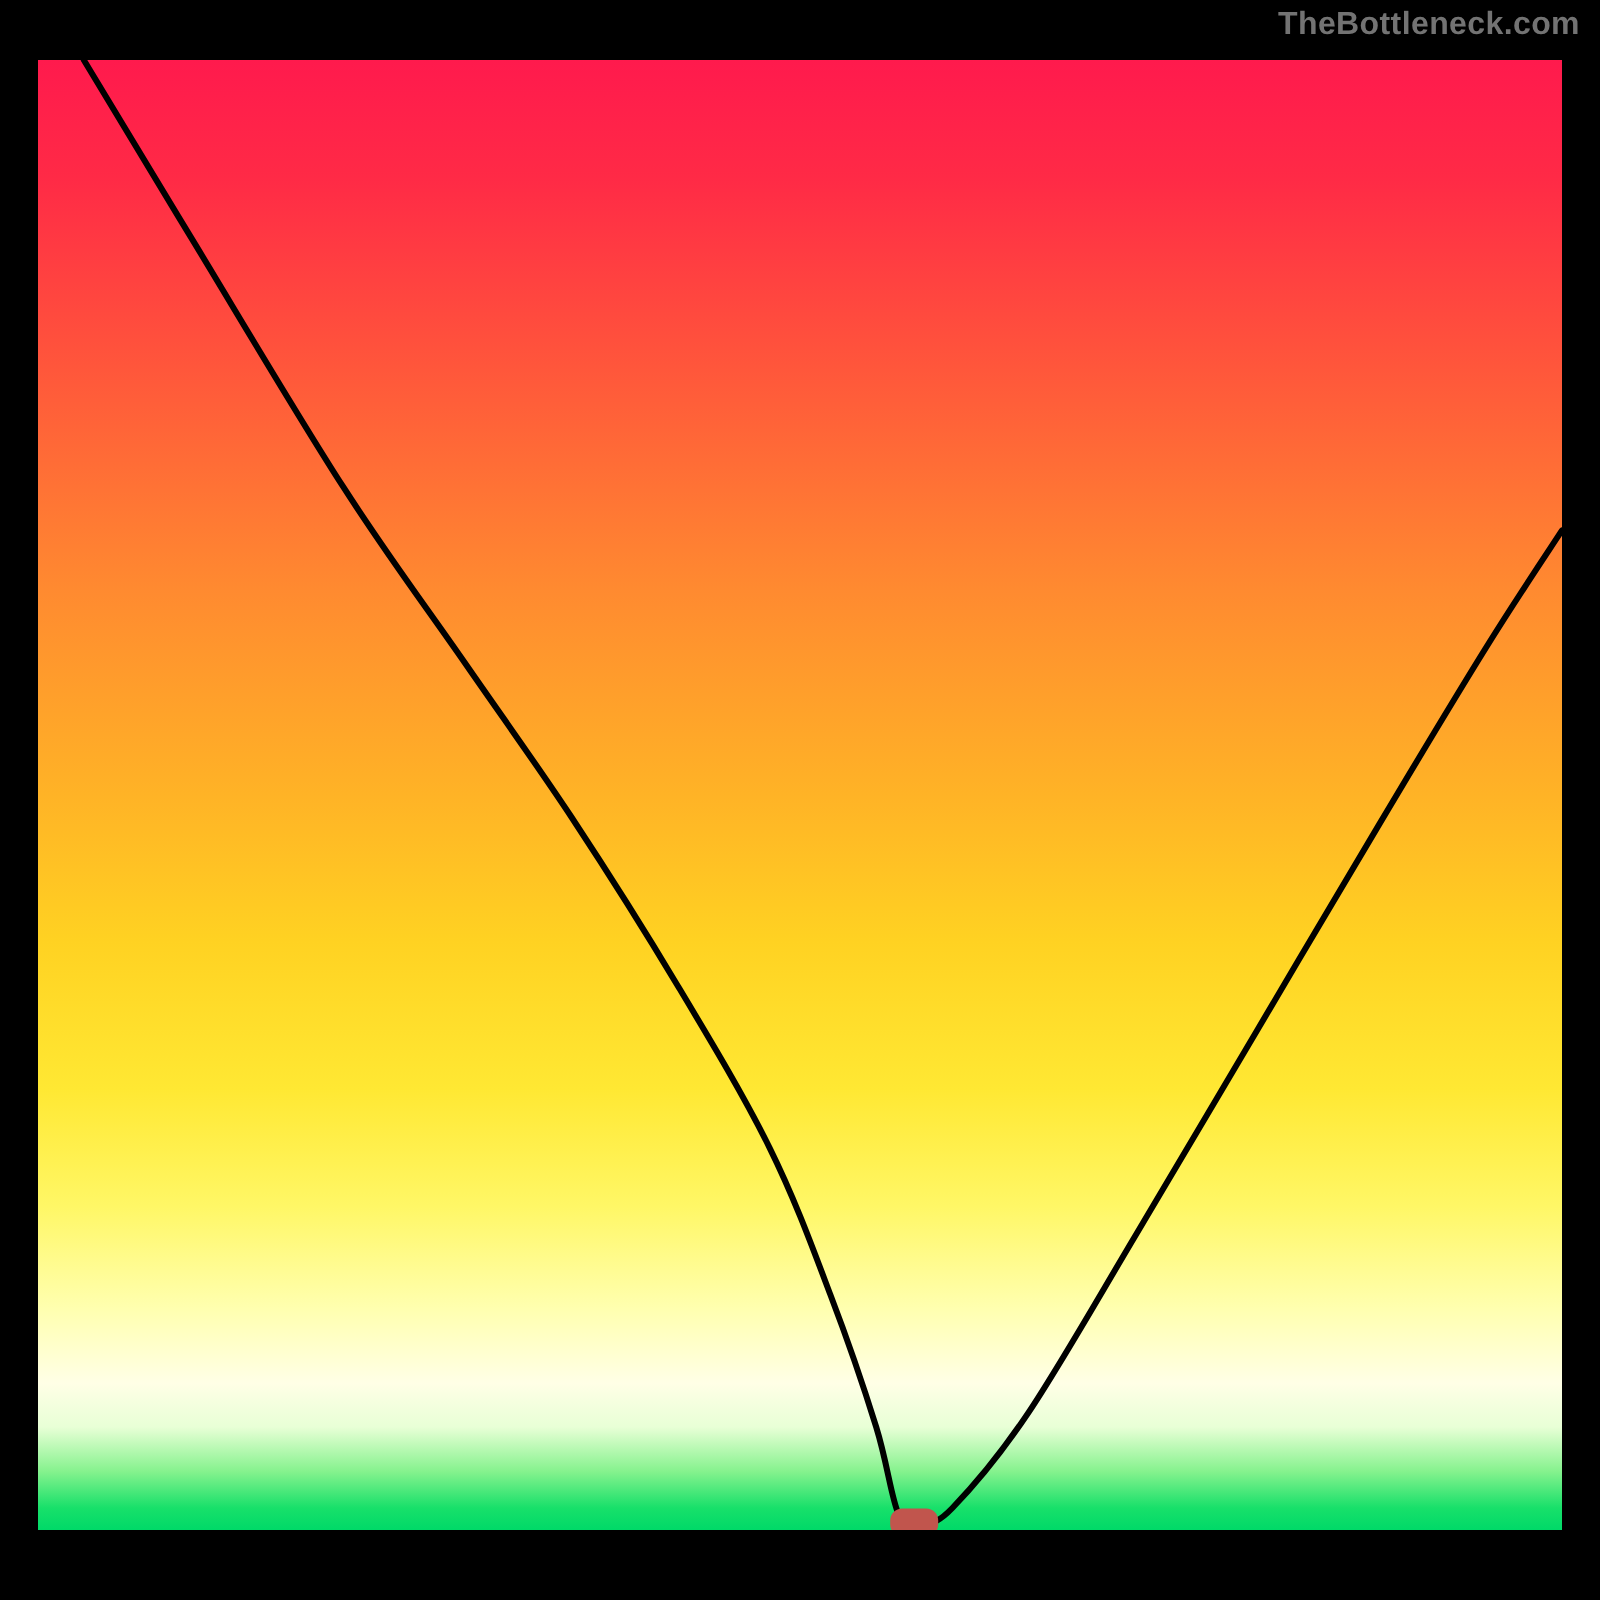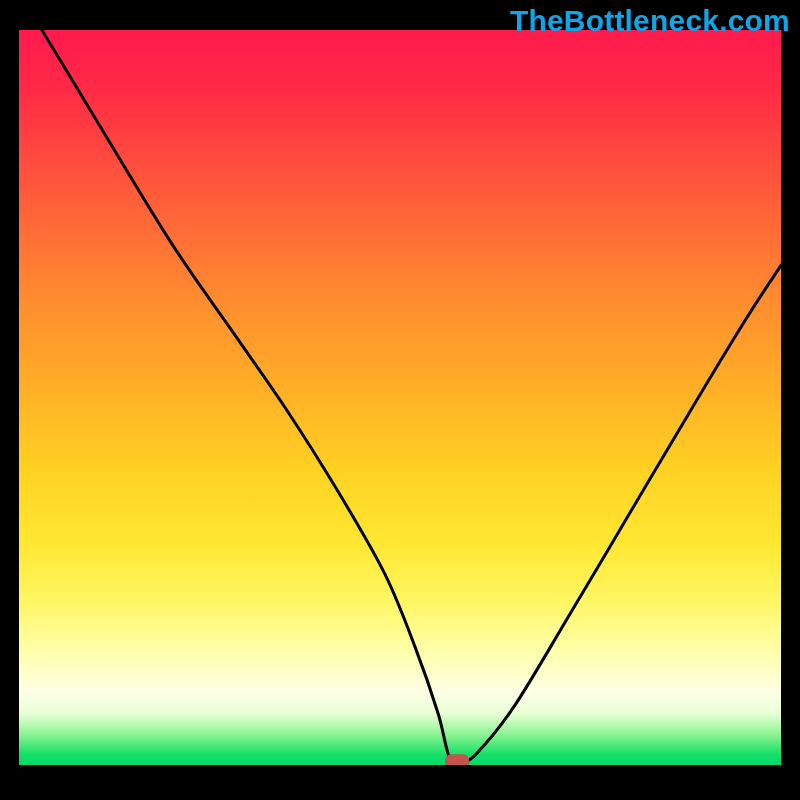--- a/index.html
+++ b/index.html
@@ -14,22 +14,22 @@
   .frame {
     position: relative;
     width: 800px;
     height: 800px;
     background: #000;
   }
   .watermark {
     position: absolute;
     top: 4px;
     right: 10px;
-    color: #0ea5e9;
-    font-size: 30px;
+    color: #737373;
+    font-size: 16px;
     font-weight: 600;
     letter-spacing: 0.2px;
     z-index: 10;
   }
   
   .plot-area {
     position: absolute;
     left: 19px;
     top: 30px;
     width: 762px;   

